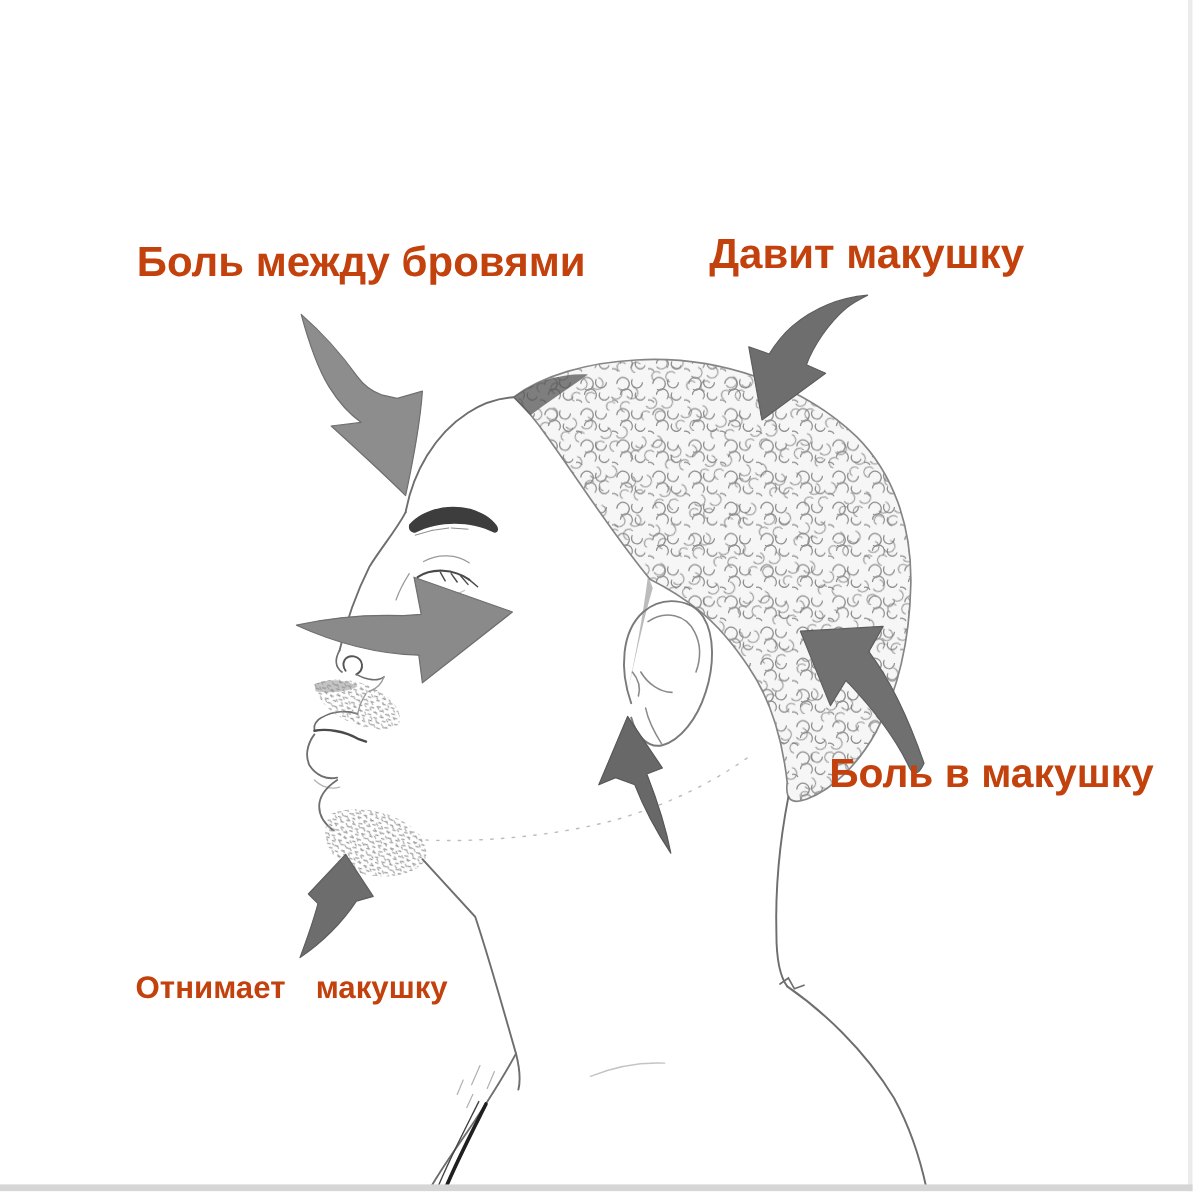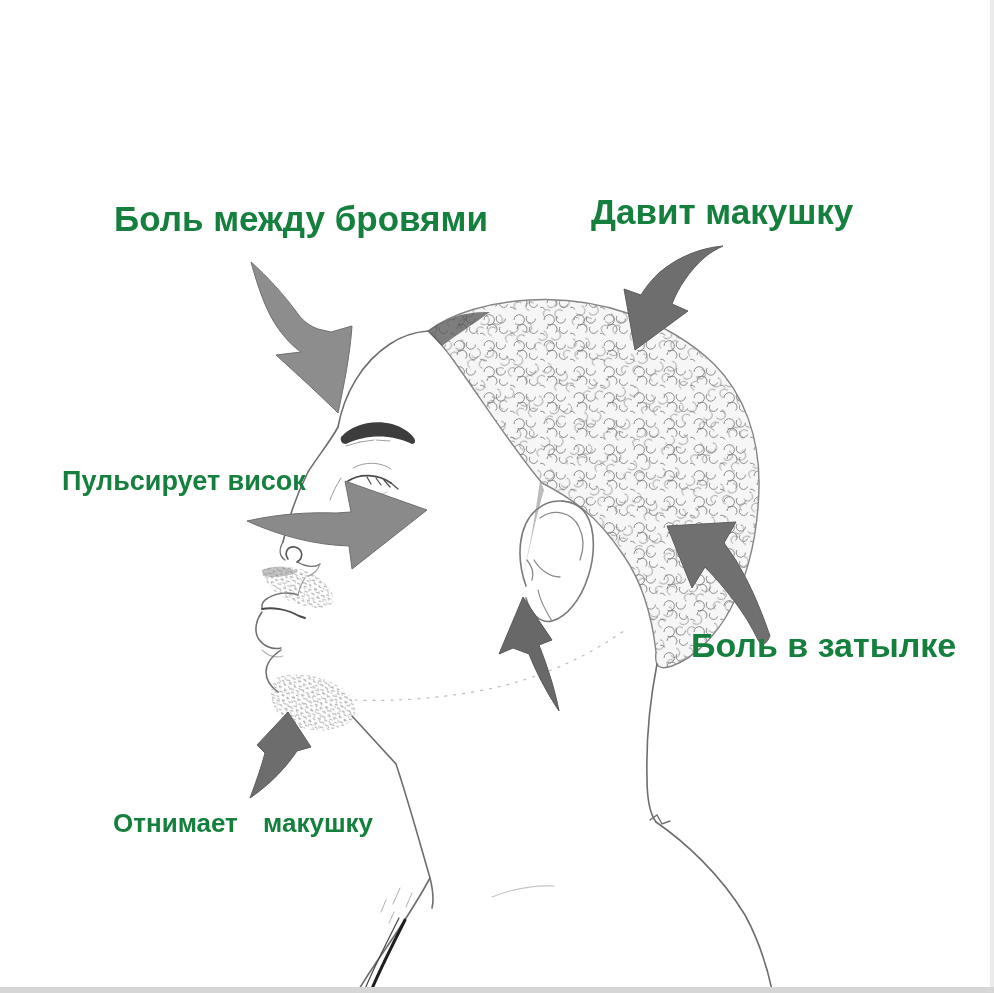--- a/index.html
+++ b/index.html
@@ -7,21 +7,21 @@
     position:relative;
     width:994px;height:993px;
     background:#ffffff;
     overflow:hidden;
     font-family:"Liberation Sans", sans-serif;
   }
   .art{position:absolute;left:0;top:0;}
   .label{
     position:absolute;
     font-weight:700;
-    color:#15803d;
+    color:#c2410c;
     white-space:nowrap;
     line-height:1.05;
     letter-spacing:0px;
     text-align:right;
   }
   .label-brow   {left:114px; top:201px; font-size:35px;}
   .label-crown  {left:591px; top:194px; font-size:35px;}
   .label-temple {left:62px;  top:467px; font-size:27px;}
   .label-occiput{left:691px; top:628px; font-size:34px;}
   .label-ear    {left:527px; top:729px; font-size:33px;}
@@ -198,19 +198,18 @@
       <path d="M523,597 L552,640 L539,645 C548,668 555,690 559,711
                C547,693 536,672 529,654 L513,648 L499,654 Z" fill="#686868" stroke="#575757" stroke-width="1"></path>
 
       <path d="M288,712 L311,747 L297,751 C287,766 272,783 250,798
                C256,782 261,768 265,753 L257,745 Z" fill="#6d6d6d" stroke="#5d5d5d" stroke-width="1"></path>
     </g>
   </svg>
 
   <div class="label label-brow">Боль между бровями</div>
   <div class="label label-crown">Давит макушку</div>
-  <div class="label label-temple">Пульсирует висок</div>
-  <div class="label label-occiput">Боль в затылке</div>
+  <div class="label label-occiput">Боль в макушку</div>
   <div class="label label-jaw">Отнимает макушку</div>
 
   <div class="edge-right"></div>
   <div class="edge-bottom"></div>
 </div>
 
 </body></html>

